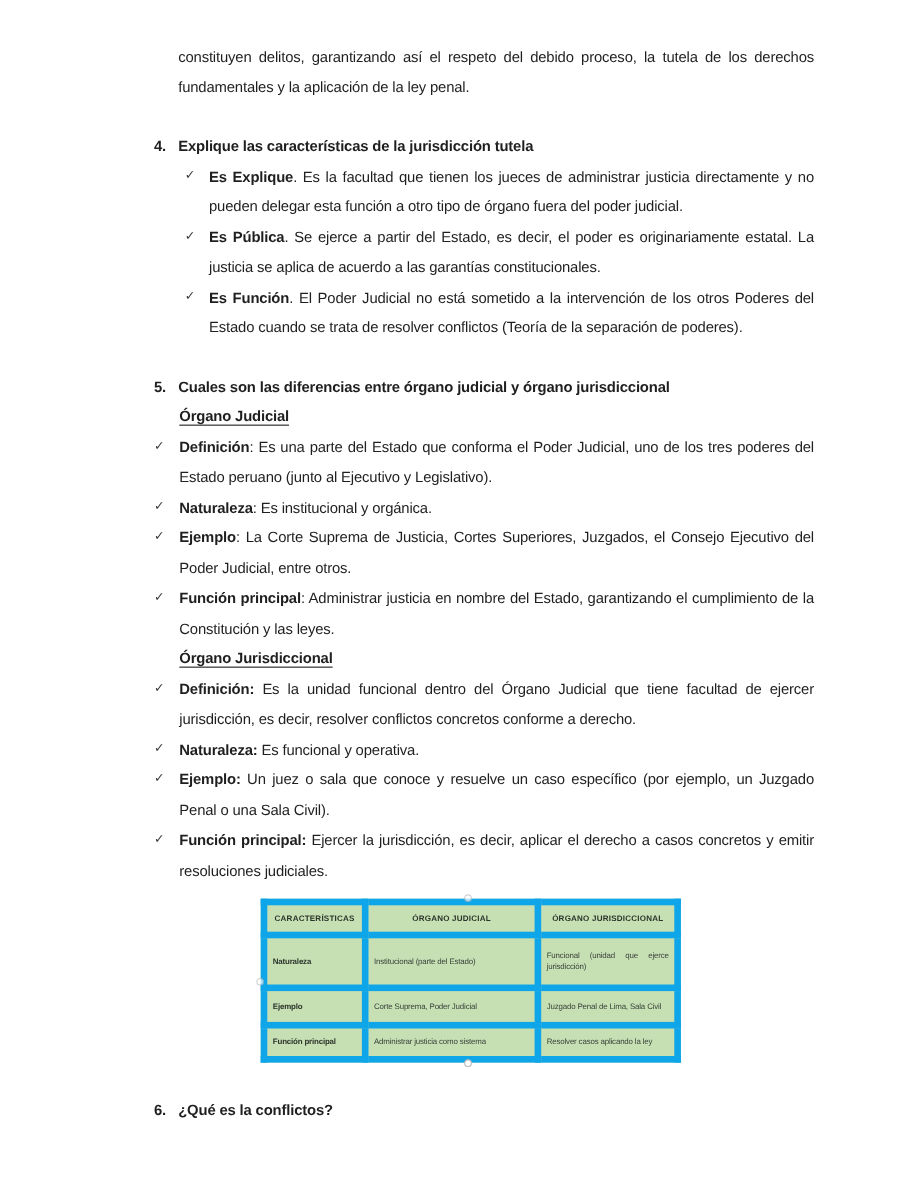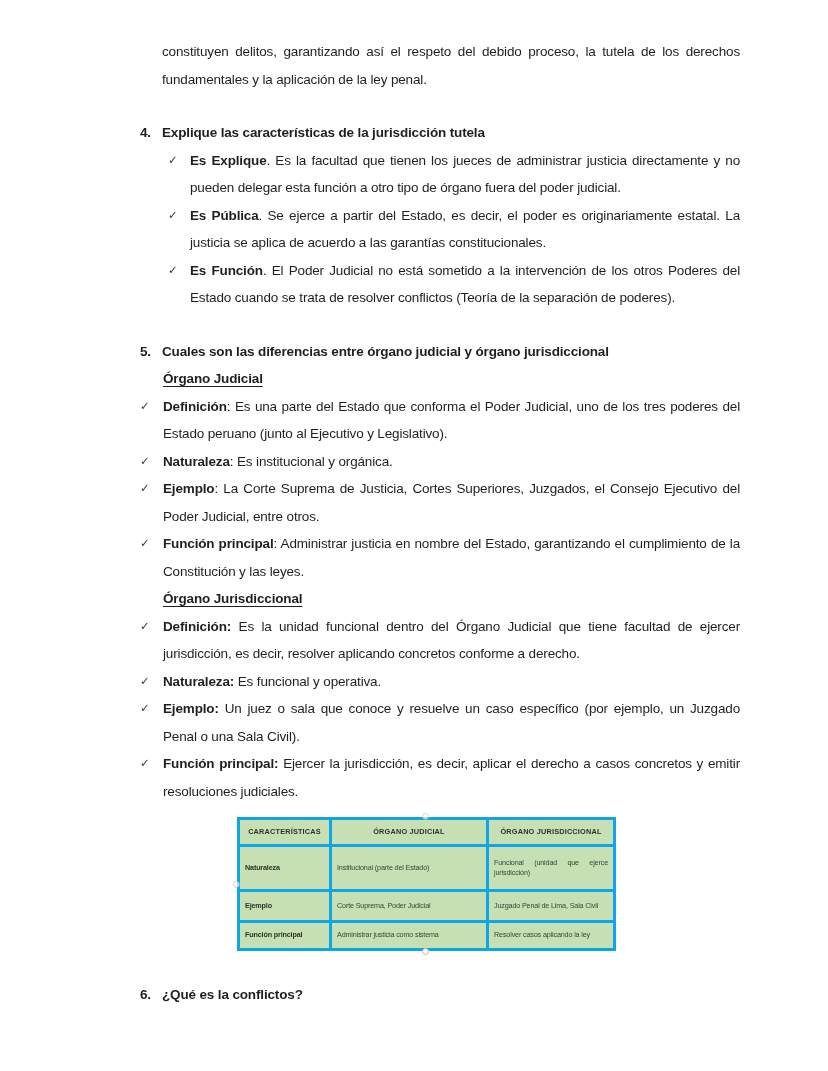--- a/index.html
+++ b/index.html
@@ -57,21 +57,21 @@
     margin:12px 0 0 97px;
     filter:blur(0.2px);
   }
   table.cmp {
     border-collapse:collapse;
     width:376px;
     table-layout:fixed;
     background:#c6e0b4;
   }
   table.cmp th, table.cmp td {
-    border:3px solid #0ea5e9;
+    border:6px solid #0ea5e9;
     padding:2px 5px;
     vertical-align:middle;
     overflow:hidden;
   }
   table.cmp th {
     font-size:7.3px;
     font-weight:bold;
     color:#2c332a;
     text-align:center;
     letter-spacing:0.2px;
@@ -147,21 +147,21 @@
       </p>
       <p class="check-item shallow justify">
         <span class="check">✓</span><b>Función principal</b><span>: Administrar justicia en nombre del Estado, garantizando el cumplimiento de la Constitución y las leyes.</span>
       </p>
     </div>
 
     <p class="subhead">Órgano Jurisdiccional</p>
 
     <div>
       <p class="check-item shallow justify">
-        <span class="check">✓</span><b>Definición:</b><span> Es la unidad funcional dentro del Órgano Judicial que tiene facultad de ejercer jurisdicción, es decir, resolver aplicando concretos conforme a derecho.</span>
+        <span class="check">✓</span><b>Definición:</b><span> Es la unidad funcional dentro del Órgano Judicial que tiene facultad de ejercer jurisdicción, es decir, resolver conflictos concretos conforme a derecho.</span>
       </p>
       <p class="check-item shallow justify">
         <span class="check">✓</span><b>Naturaleza:</b><span> Es funcional y operativa.</span>
       </p>
       <p class="check-item shallow justify">
         <span class="check">✓</span><b>Ejemplo:</b><span> Un juez o sala que conoce y resuelve un caso específico (por ejemplo, un Juzgado Penal o una Sala Civil).</span>
       </p>
       <p class="check-item shallow justify">
         <span class="check">✓</span><b>Función principal:</b><span> Ejercer la jurisdicción, es decir, aplicar el derecho a casos concretos y emitir resoluciones judiciales.</span>
       </p>

